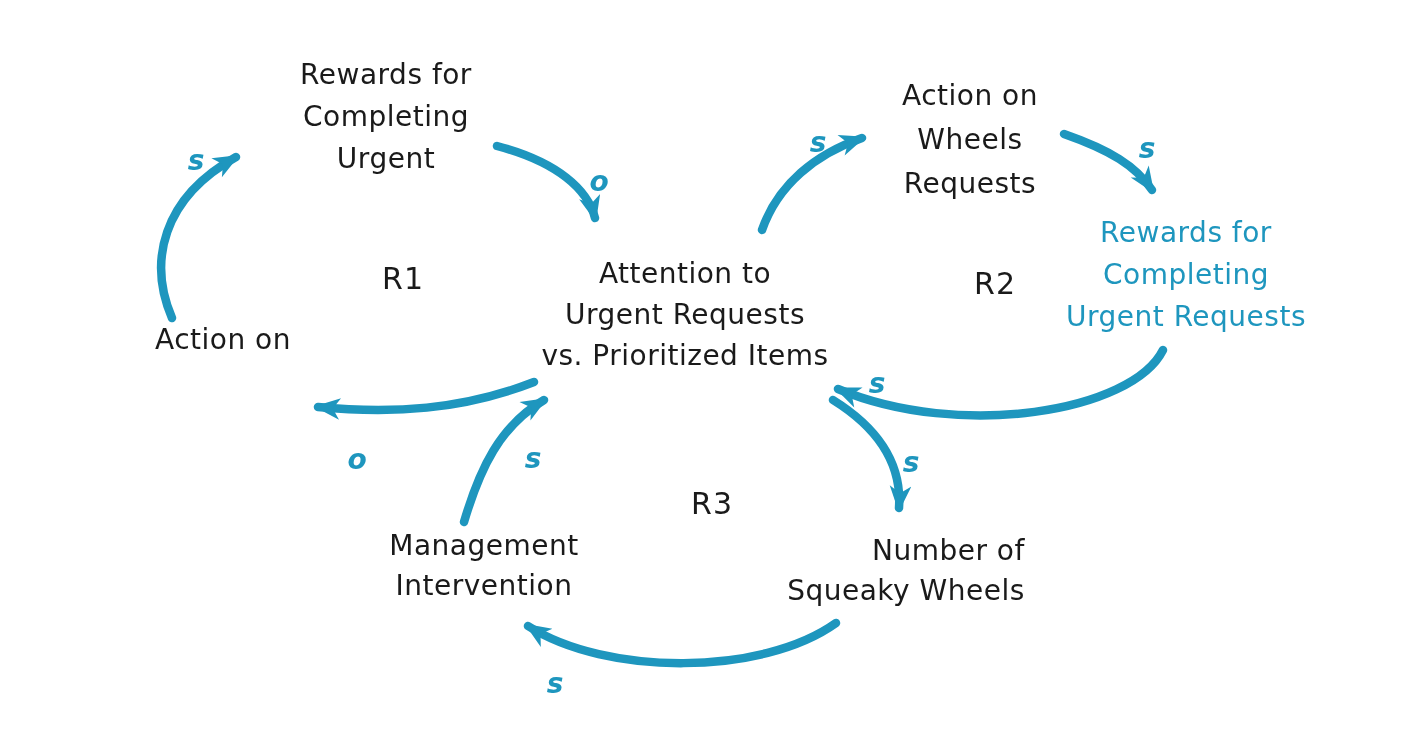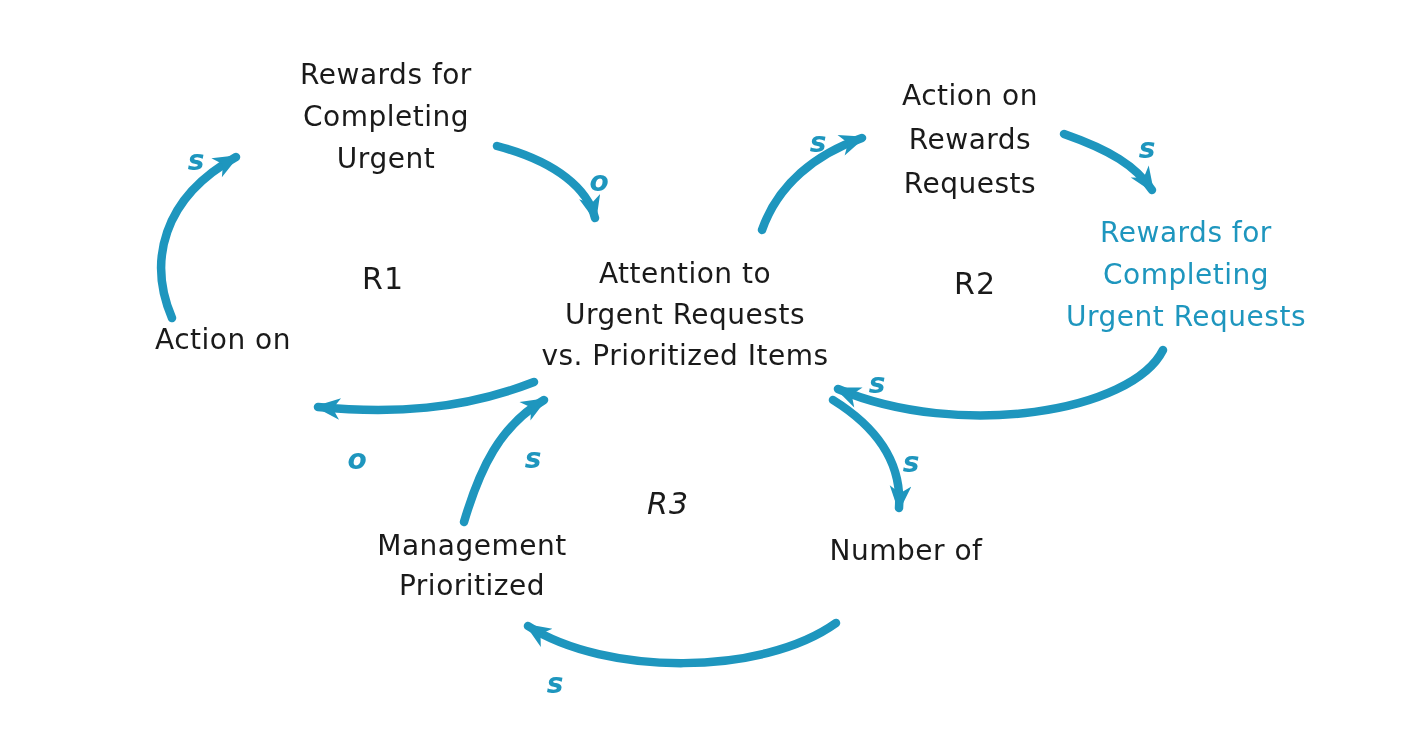--- a/index.html
+++ b/index.html
@@ -32,20 +32,21 @@
   }
   .node.accent {
     color: #1E96BE;
   }
   .loop-label {
     position: absolute;
     transform: translate(-50%, -50%);
     color: #1a1a1a;
     font-size: 30px;
     letter-spacing: 1px;
+    margin-left: 20px;
   }
   .link-label {
     position: absolute;
     transform: translate(-50%, -50%);
     color: #1E96BE;
     font-size: 28px;
     font-weight: bold;
     font-style: italic;
   }
 </style>
@@ -80,46 +81,47 @@
   </div>
 
   <div class="node" style="left:685px; top:253px; line-height:41px;">
     <div>Attention to</div>
     <div>Urgent Requests</div>
     <div>vs. Prioritized Items</div>
   </div>
 
   <div class="node" style="left:970px; top:74px; line-height:44px;">
     <div>Action on</div>
-    <div>Rewards</div>
+    <div>Wheels</div>
     <div>Requests</div>
   </div>
 
   <div class="node accent" style="left:1186px; top:212px;">
     <div>Rewards for</div>
     <div>Completing</div>
     <div>Urgent Requests</div>
   </div>
 
   <div class="node" style="left:223px; top:320px; line-height:40px;">
     <div>Action on</div>
   </div>
 
-  <div class="node" style="left:472px; top:526px; line-height:40px;">
+  <div class="node" style="left:484px; top:526px; line-height:40px;">
     <div>Management</div>
-    <div>Prioritized</div>
+    <div>Intervention</div>
   </div>
 
   <div class="node" style="left:906px; top:531px; line-height:40px;text-align:right;">
     <div>Number of</div>
+    <div>Squeaky Wheels</div>
   </div>
 
   <span class="loop-label" style="left:383px; top:278px;">R1</span>
   <span class="loop-label" style="left:975px; top:283px;">R2</span>
-  <span class="loop-label" style="left:668px; top:503px;font-style:italic;">R3</span>
+  <span class="loop-label" style="left:692px; top:503px;">R3</span>
 
   <span class="link-label" style="left:196px; top:160px;">s</span>
   <span class="link-label" style="left:599px; top:181px;">o</span>
   <span class="link-label" style="left:357px; top:459px;">o</span>
   <span class="link-label" style="left:533px; top:458px;">s</span>
   <span class="link-label" style="left:818px; top:142px;">s</span>
   <span class="link-label" style="left:1147px; top:148px;">s</span>
   <span class="link-label" style="left:877px; top:383px;">s</span>
   <span class="link-label" style="left:911px; top:462px;">s</span>
   <span class="link-label" style="left:555px; top:683px;">s</span>

